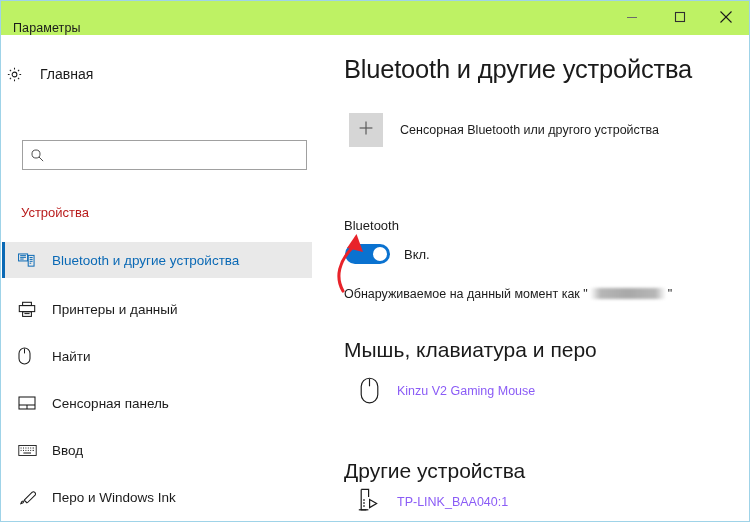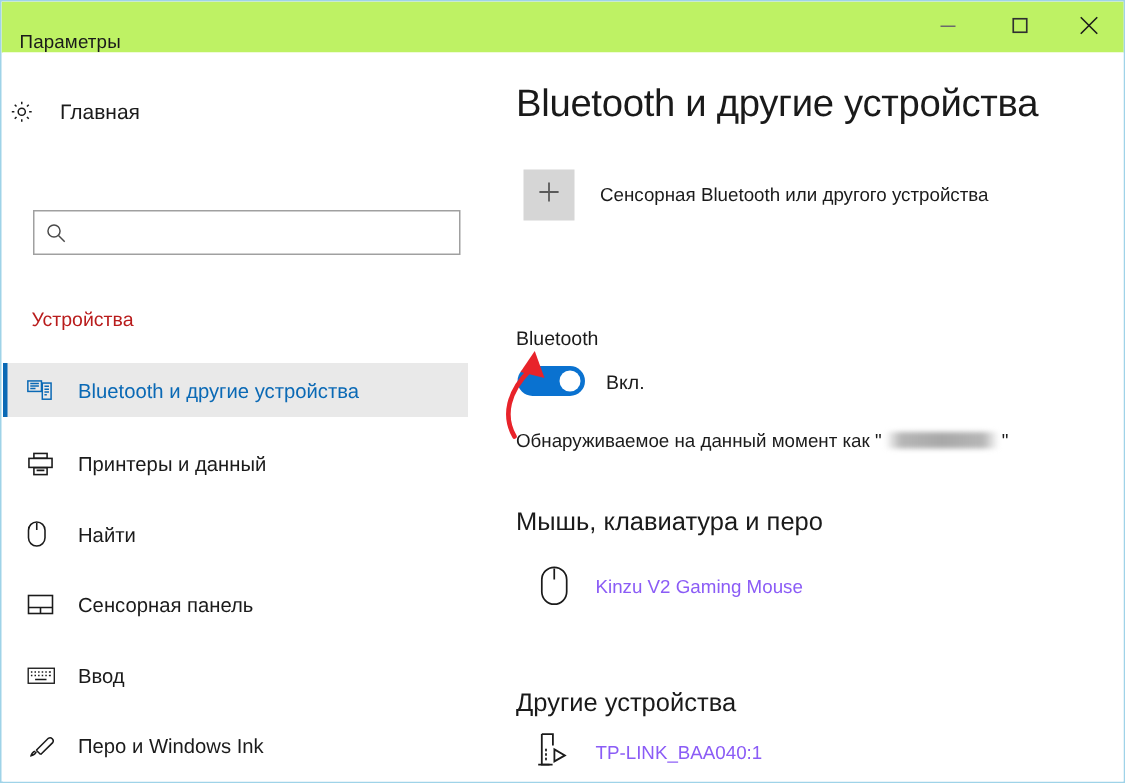--- a/index.html
+++ b/index.html
@@ -159,21 +159,21 @@
     width: 76px; height: 11px;
     margin: 0 2px;
     background: linear-gradient(90deg, rgba(190,190,190,0) 0%, rgba(178,178,178,.95) 14%,
                  rgba(168,168,168,1) 50%, rgba(178,178,178,.95) 86%, rgba(190,190,190,0) 100%);
     filter: blur(1.6px);
     position: relative; top: 1px;
   }
 
   .group-heading {
     position: absolute; left: 18px;
-    font-size: 17px; font-weight: 400; color: #1a1a1a;
+    font-size: 21px; font-weight: 400; color: #1a1a1a;
     white-space: nowrap;
   }
   #mouse-group-heading { top: 303px; }
   #other-group-heading { top: 424px; }
 
   .device-row {
     position: absolute; left: 23px;
     display: flex; align-items: center;
   }
   #device-row-0 { top: 342px; }

